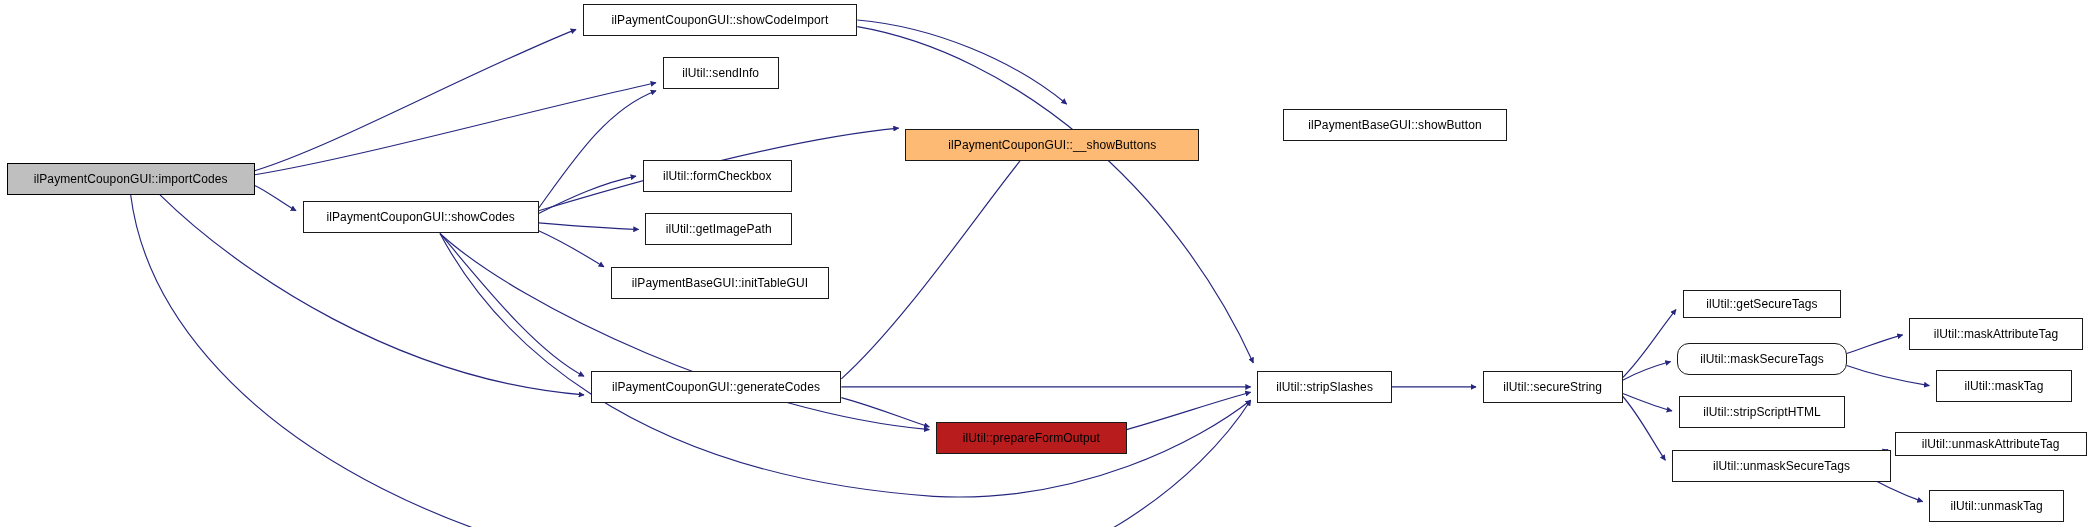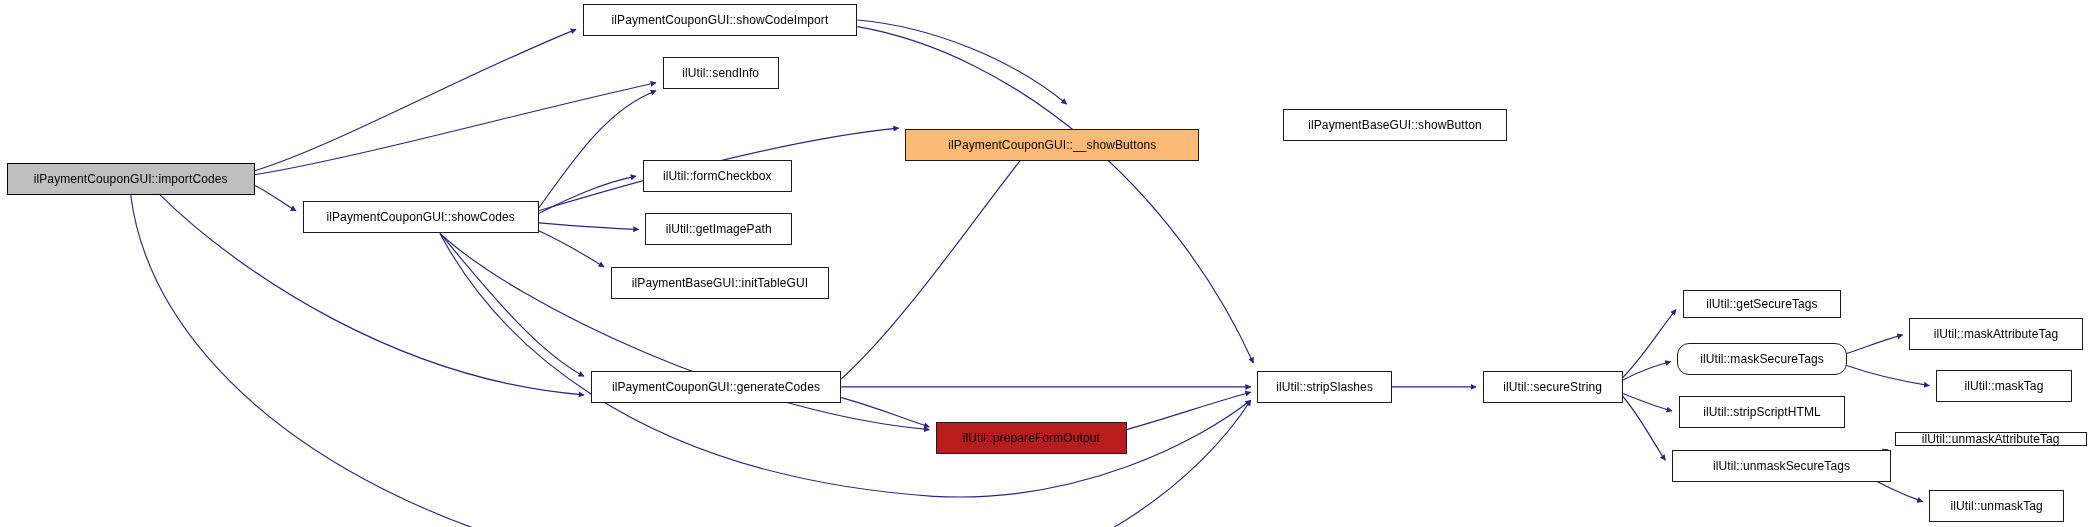--- a/index.html
+++ b/index.html
@@ -99,16 +99,16 @@
       <div class="node" style="left: 590.667px; top: 370.901px; width: 250.667px; height: 32.0203px; border-color: rgb(26, 26, 26); background: rgb(255, 255, 255);">ilPaymentCouponGUI::generateCodes</div>
       <div class="node" style="left: 936px; top: 421.6px; width: 190.667px; height: 32.0203px; border-color: rgb(26, 26, 26); background: #b91c1c;">ilUtil::prepareFormOutput</div>
       <div class="node" style="left: 1257.33px; top: 370.901px; width: 134.667px; height: 32.0203px; border-color: rgb(26, 26, 26); background: rgb(255, 255, 255);">ilUtil::stripSlashes</div>
       <div class="node" style="left: 1482.67px; top: 370.901px; width: 140px; height: 32.0203px; border-color: rgb(26, 26, 26); background: rgb(255, 255, 255);">ilUtil::secureString</div>
       <div class="node" style="left: 1682.67px; top: 289.516px; width: 158.667px; height: 28px; border-color: rgb(26, 26, 26); background: rgb(255, 255, 255);">ilUtil::getSecureTags</div>
       <div class="node" style="left: 1677.33px; top: 342.884px; width: 169.333px; height: 32.0203px; border-color: rgb(26, 26, 26); background: rgb(255, 255, 255); border-radius: 12px;">ilUtil::maskSecureTags</div>
       <div class="node" style="left: 1678.67px; top: 396.251px; width: 166.667px; height: 32.0203px; border-color: rgb(26, 26, 26); background: rgb(255, 255, 255);">ilUtil::stripScriptHTML</div>
       <div class="node" style="left: 1672px; top: 449.618px; width: 219px; height: 32.0203px; border-color: rgb(26, 26, 26); background: rgb(255, 255, 255);">ilUtil::unmaskSecureTags</div>
       <div class="node" style="left: 1909.33px; top: 317.534px; width: 173.333px; height: 32.0203px; border-color: rgb(26, 26, 26); background: rgb(255, 255, 255); text-align: center;">ilUtil::maskAttributeTag</div>
       <div class="node" style="left: 1936px; top: 369.567px; width: 136px; height: 32.0203px; border-color: rgb(26, 26, 26); background: rgb(255, 255, 255);">ilUtil::maskTag</div>
-      <div class="node" style="left: 1894.67px; top: 432.273px; width: 192px; height: 14px; border-color: rgb(26, 26, 26); background: rgb(255, 255, 255);">ilUtil::unmaskAttributeTag</div>
+      <div class="node" style="left: 1894.67px; top: 432.273px; width: 192px; height: 24px; border-color: rgb(26, 26, 26); background: rgb(255, 255, 255);">ilUtil::unmaskAttributeTag</div>
       <div class="node" style="left: 1929.33px; top: 489.643px; width: 134.667px; height: 32.0203px; border-color: rgb(26, 26, 26); background: rgb(255, 255, 255);">ilUtil::unmaskTag</div>
     </div>
 </div>
 
 </body></html>

